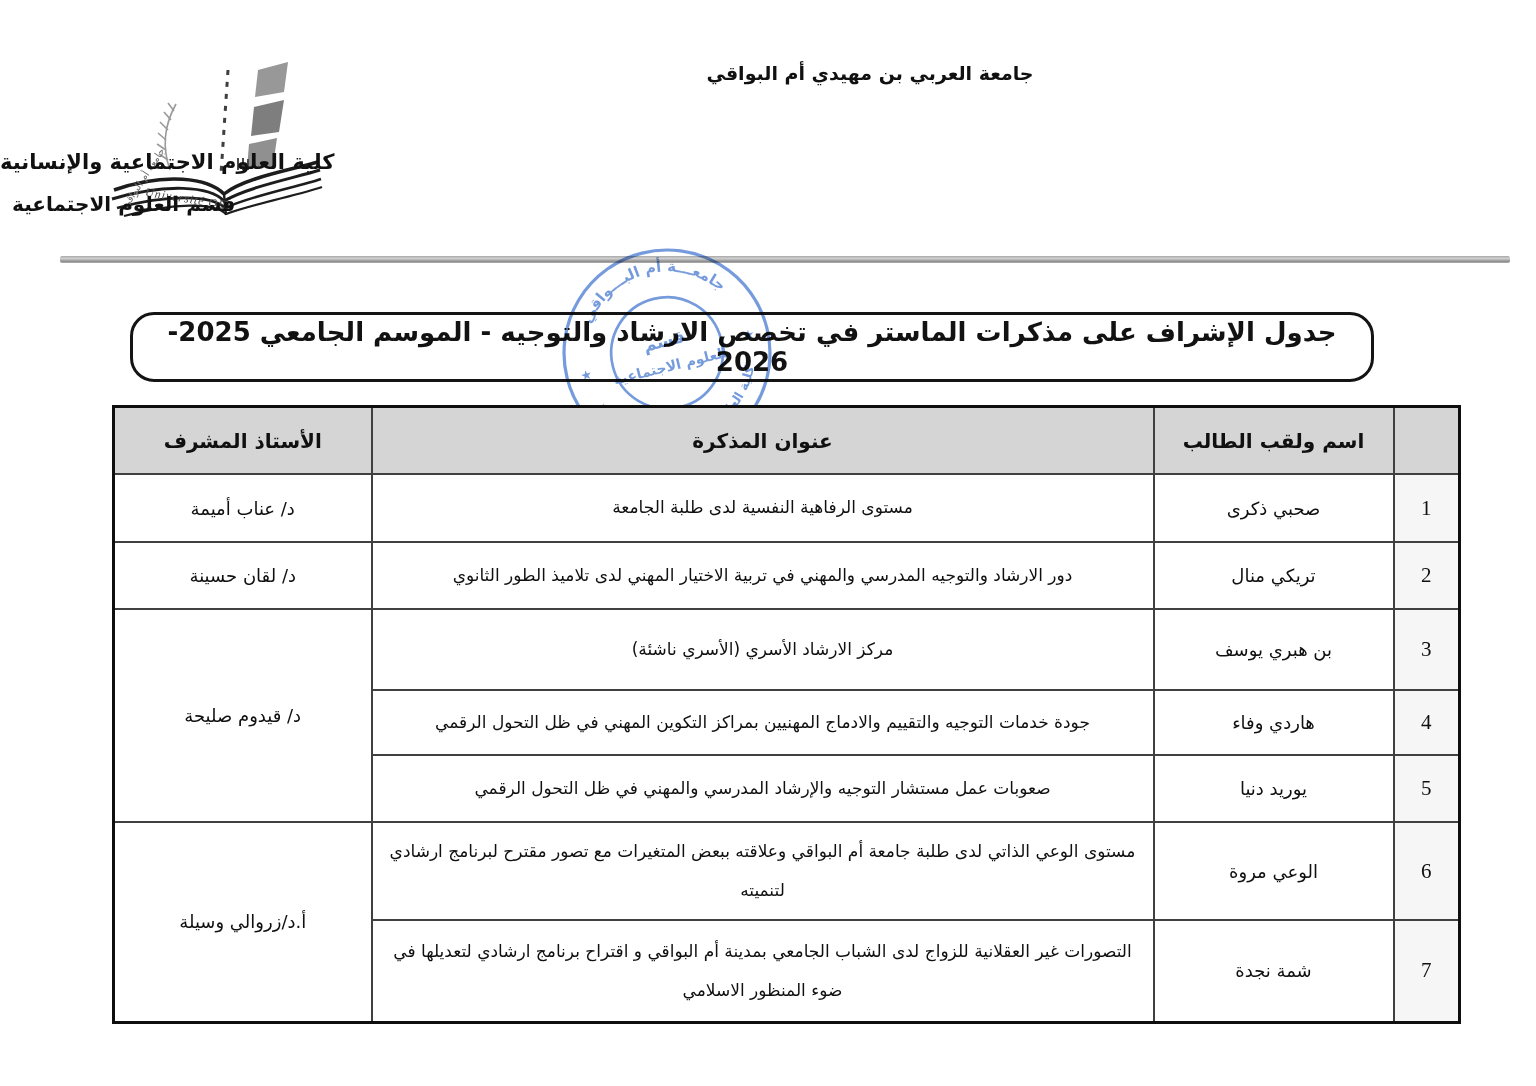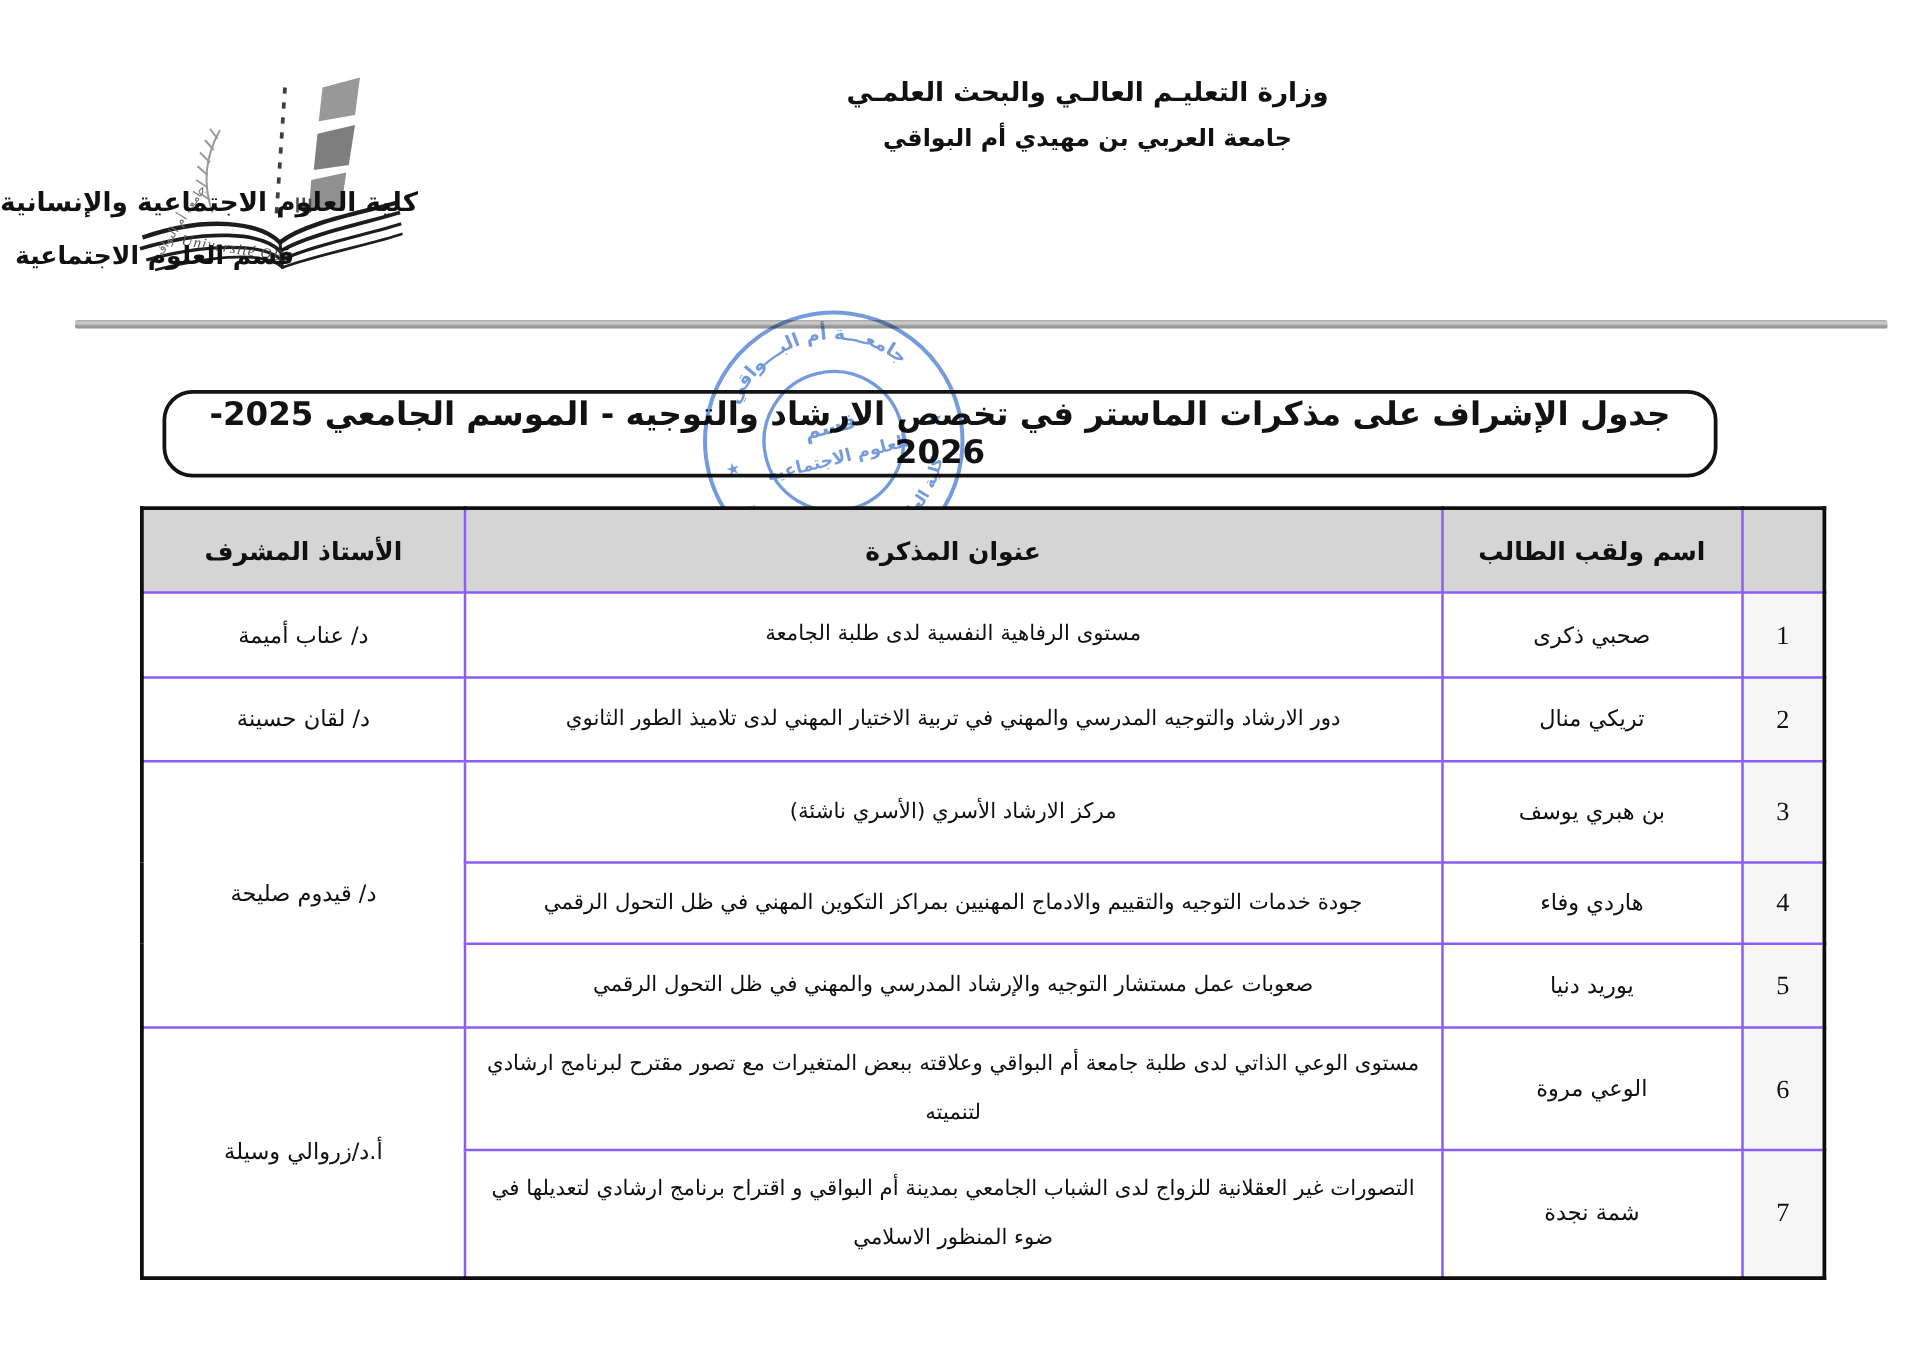--- a/index.html
+++ b/index.html
@@ -20,21 +20,21 @@
 
   
   #title-box{position:absolute;left:130px;top:312px;width:1238px;height:64px;
     border:3.5px solid #141414;border-radius:24px;display:flex;align-items:center;justify-content:center;
     background:transparent;}
   #title-box .title-text{font-size:26px;font-weight:700;color:#121212;direction:rtl;text-align:center;padding:0 30px;}
 
   
   #supervision-table{position:absolute;left:112px;top:405px;width:1346px;height:605px;
     border-collapse:collapse;table-layout:fixed;direction:rtl;}
-  #supervision-table th,#supervision-table td{border:2px solid #8b5cf6;vertical-align:middle;
+  #supervision-table th,#supervision-table td{border:2px solid #404040;vertical-align:middle;
     text-align:center;color:#101010;padding:4px 14px;}
   #supervision-table{border:3px solid #0e0e0e;}
   #supervision-table thead th{background:#d5d5d5;font-size:20px;font-weight:700;height:57px;}
   #supervision-table td{font-weight:400;}
   td.col-num{font-family:"Liberation Serif","DejaVu Serif",serif;font-size:21px;background:#f6f6f6;}
   td.col-student{font-size:18px;}
   td.col-title{font-size:17px;line-height:2.3;margin-top:44px;}
   td.col-sup{font-size:18px;}
   #supervision-table tbody tr:nth-child(1){height:68px;}
   #supervision-table tbody tr:nth-child(2){height:67px;}
@@ -85,21 +85,20 @@
       <path d="M4,147 C58,131 102,134 116,149 C140,135 186,126 212,118" stroke-width="3"></path>
       <path d="M9,156 C60,142 104,143 117,156 C142,144 189,135 213,127" stroke-width="2.6"></path>
       <path d="M16,164 C66,151 106,150 118,162 C145,152 191,143 214,135" stroke-width="2.2"></path>
       <path d="M116,142 L118,163" stroke-width="2.4"></path>
     </g>
     <text x="126" y="158" transform="rotate(9 126 158)" font-size="12" font-style="italic" font-family="Liberation Serif, serif" fill="#4e4e4e" letter-spacing="1" text-anchor="start">Université OEB</text>
     <text x="38" y="128" transform="rotate(-57 38 128)" font-size="10" fill="#6f6f6f" text-anchor="middle">جامعة أم البواقي</text>
   </svg>
 
   <div id="ministry-block">
-    <p class="h-line1">وزارة التعليـم العالـي والبحث العلمـي</p>
     <p class="h-line2">جامعة العربي بن مهيدي أم البواقي</p>
   </div>
 
   <div id="faculty-block">
     <p class="h-line1">كلية العلوم الاجتماعية والإنسانية</p>
     <p class="h-line2">قسم العلوم الاجتماعية</p>
   </div>
 
   <div id="divider"></div>
 

